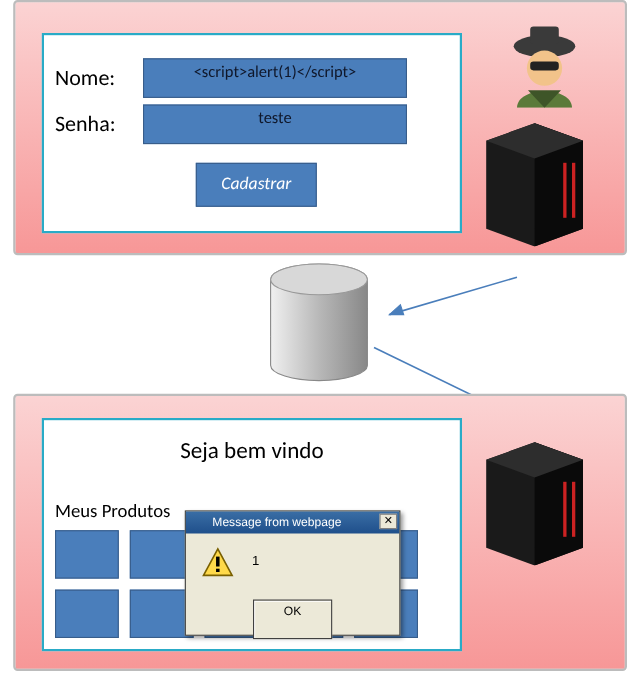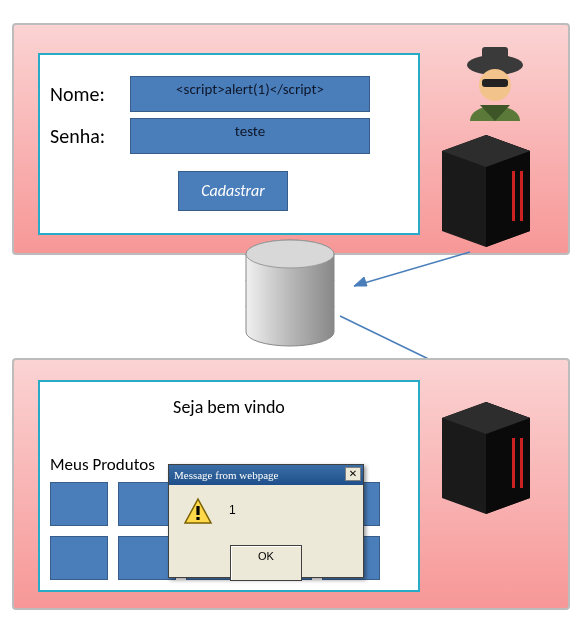--- a/index.html
+++ b/index.html
@@ -11,21 +11,21 @@
     position: relative;
   }
   .panel-top, .panel-bottom {
     position: absolute;
     left: 12px;
     width: 558px;
     border: 2px solid #bcbcbc;
     background: linear-gradient(#fbd3d3, #f79797);
     border-radius: 4px;
   }
-  .panel-top { top: 23px; height: 232px; }
+  .panel-top { top: 0; height: 232px; }
   .panel-bottom { top: 358px; height: 252px; }
 
   .form-box {
     position: absolute;
     top: 28px; left: 24px;
     width: 382px; height: 182px;
     background: #fff;
     border: 2px solid #29abc7;
   }
   .form-row {
@@ -83,21 +83,21 @@
     position: absolute;
     top: 20px; left: 24px;
     width: 382px; height: 212px;
     background: #fff;
     border: 2px solid #29abc7;
   }
   .welcome {
     position: absolute;
     top: 14px; left: 0; width: 100%;
     text-align: center;
-    font-size: 18px;
+    font-size: 21px;
   }
   .products-title {
     position: absolute;
     top: 72px; left: 10px;
     font-size: 17px;
   }
   .product-grid {
     position: absolute;
     top: 100px; left: 10px;
     display: grid;
@@ -118,23 +118,22 @@
     border: 1px solid #404040;
     box-shadow: 2px 2px 4px rgba(0,0,0,0.4);
     font-family: Tahoma, sans-serif;
   }
   .dialog-title {
     height: 20px;
     background: linear-gradient(#3a6ea5, #1f4f8b);
     color: #fff;
     font-size: 11px;
     line-height: 20px;
-    padding-left: 5px;
+    padding-left: 24px;
     position: relative;
-    font-family: Liberation Serif, serif;
   }
   .dialog-close {
     position: absolute; right: 2px; top: 2px;
     width: 16px; height: 14px;
     background: #ece9d8;
     border: 1px solid #808080;
     font-size: 10px; line-height: 12px; text-align: center;
     color: #000;
   }
   .dialog-body { position: relative; height: 60px; }

